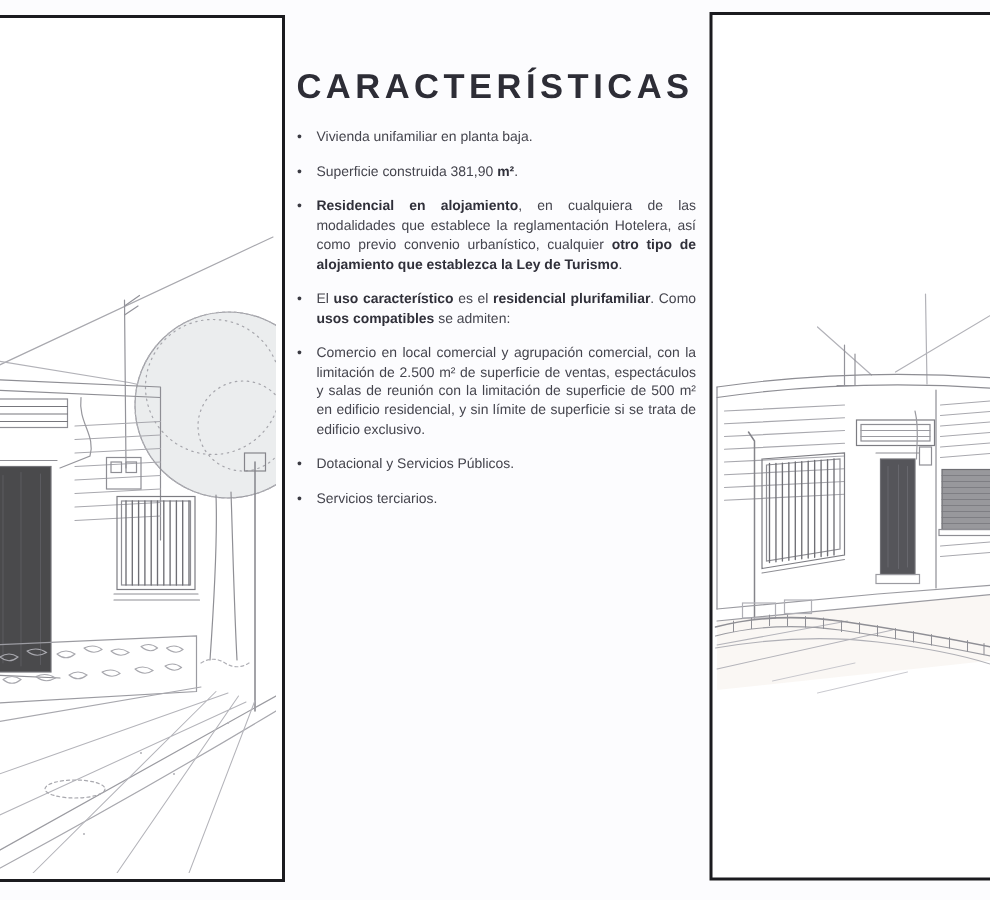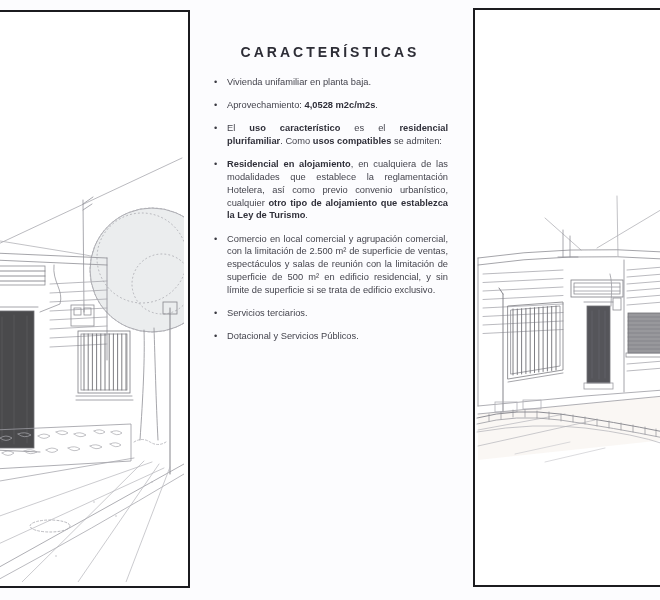--- a/index.html
+++ b/index.html
@@ -19,30 +19,30 @@
   .frame-left{left:-8px;top:10px;width:194px;height:574px;}
   .frame-right{left:473px;top:8px;width:196px;height:575px;}
   .frame svg{position:absolute;left:0;top:0;}
   .content{
     position:absolute;
     left:196px;top:44px;
     width:268px;
   }
   .title{
     margin:0 0 14px 0;
-    font-size:14px;
+    font-size:23px;
     font-weight:bold;
     letter-spacing:3px;
     text-align:center;
     color:#2d2d36;
     white-space:nowrap;
   }
   .char-list{
     list-style:none;
-    margin:16px;padding:0;
+    margin:0;padding:0;
     font-size:9.3px;
     line-height:1.37;
     color:#44444d;
   }
   .char-list li{
     position:relative;
     padding-left:15px;
     margin-bottom:10.5px;
     text-align:justify;
   }
@@ -115,26 +115,26 @@
       <circle cx="62" cy="544" r="0.7" fill="#b4b4ba" stroke="none"></circle>
       <circle cx="158" cy="470" r="0.7" fill="#b4b4ba" stroke="none"></circle>
     </g>
   </svg>
 </div>
 
 <div class="content">
   <h1 class="title">CARACTERÍSTICAS</h1>
   <ul class="char-list" id="bullet-list">
       <li><span>Vivienda unifamiliar en planta baja.</span></li>
-      <li><span>Aprovechamiento: </span><span class="bold">4,0528 m2c/m2s</span><span>.</span></li>
+      <li><span>Superficie construida 381,90 </span><span class="bold">m²</span><span>.</span></li>
+      <li><span class="bold">Residencial en alojamiento</span><span>, en cualquiera de las modalidades que establece la reglamentación Hotelera, así como previo convenio urbanístico, cualquier </span><span class="bold">otro tipo de alojamiento que establezca la Ley de Turismo</span><span>.</span></li>
       <li><span>El </span><span class="bold">uso característico</span><span> es el </span><span class="bold">residencial plurifamiliar</span><span>. Como </span><span class="bold">usos compatibles</span><span> se admiten:</span></li>
-      <li><span class="bold">Residencial en alojamiento</span><span>, en cualquiera de las modalidades que establece la reglamentación Hotelera, así como previo convenio urbanístico, cualquier </span><span class="bold">otro tipo de alojamiento que establezca la Ley de Turismo</span><span>.</span></li>
       <li><span>Comercio en local comercial y agrupación comercial, con la limitación de 2.500 m² de superficie de ventas, espectáculos y salas de reunión con la limitación de superficie de 500 m² en edificio residencial, y sin límite de superficie si se trata de edificio exclusivo.</span></li>
+      <li><span>Dotacional y Servicios Públicos.</span></li>
       <li><span>Servicios terciarios.</span></li>
-      <li><span>Dotacional y Servicios Públicos.</span></li>
     </ul>
 </div>
 
 <div class="frame frame-right">
   <svg width="192" height="571" viewBox="0 0 192 571">
     <g fill="none" stroke="#a8a8ae" stroke-width="0.8" stroke-linecap="round">
 
       <polygon points="3,404 189,386 189,430 3,450" fill="#f5f1eb" opacity="0.55" stroke="none"></polygon>
 
       <path d="M70 208 L106 240 M142 186 L143 246 M189 198 L122 238" stroke="#b2b2b8"></path>

